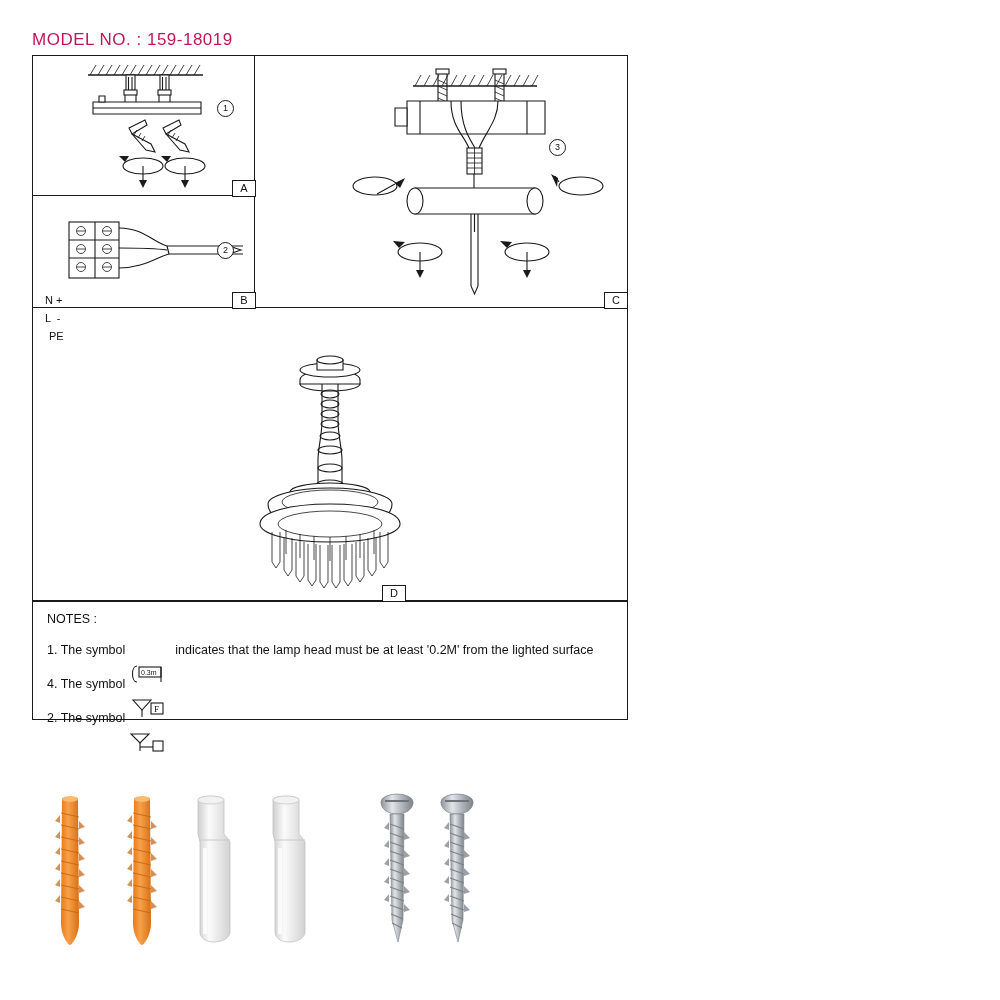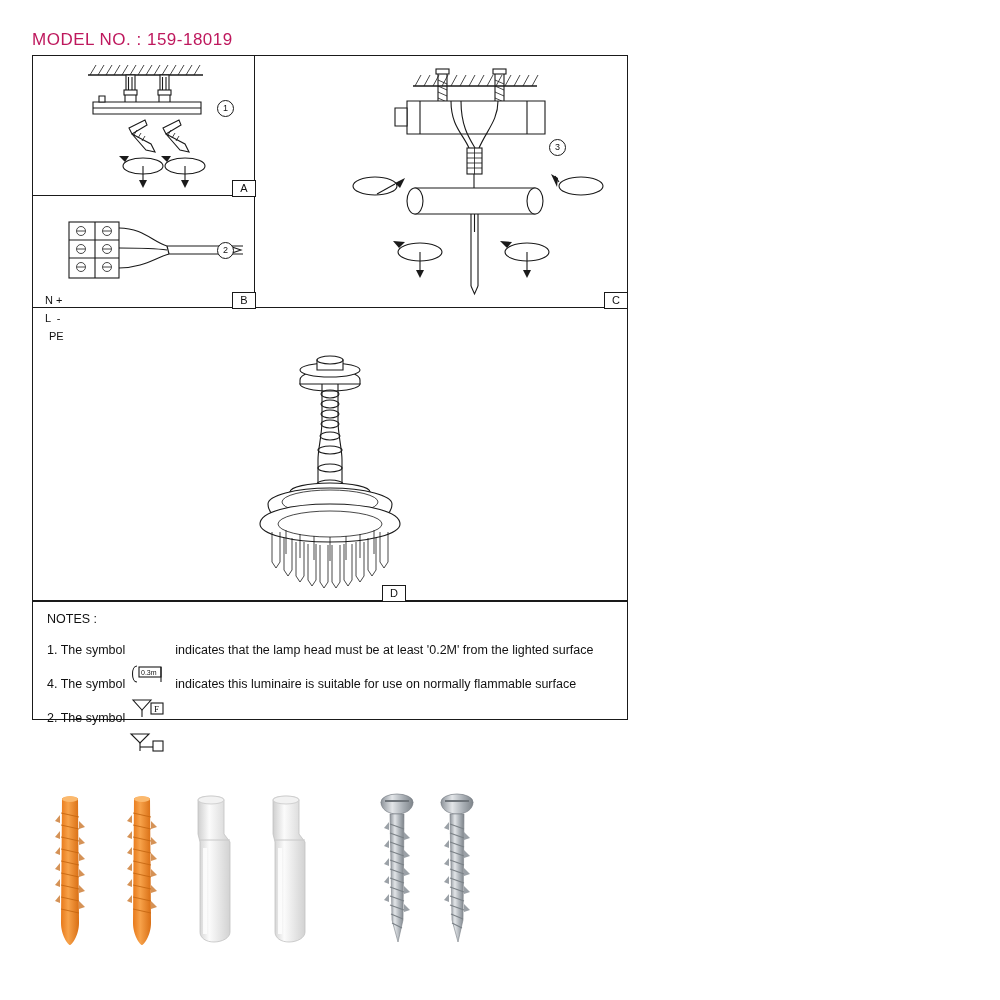--- a/index.html
+++ b/index.html
@@ -424,21 +424,20 @@
     <div class="note-line">
       <span>4. The symbol</span>
       <span class="note-sym">
         <svg width="46" height="22" viewBox="0 0 46 22">
           <path class="ln" d="M6,3 L24,3 L15,13 Z"></path>
           <line class="ln" x1="15" y1="13" x2="15" y2="20"></line>
           <rect class="ln fill-w" x="24" y="6" width="12" height="11"></rect>
           <text x="27" y="15" font-size="9" font-family="Liberation Serif, serif" fill="#111">F</text>
         </svg>
       </span>
-      <span>indicates this luminaire is suitable for use on normally flammable surface</span>
     </div>
 
     <div class="note-line">
       <span>2. The symbol</span>
       <span class="note-sym">
         <svg width="46" height="22" viewBox="0 0 46 22">
           <path class="ln" d="M4,3 L22,3 L13,12 Z"></path>
           <line class="ln" x1="13" y1="12" x2="13" y2="20"></line>
           <line class="ln" x1="13" y1="16" x2="26" y2="16"></line>
           <rect class="ln fill-w" x="26" y="10" width="10" height="10"></rect>

